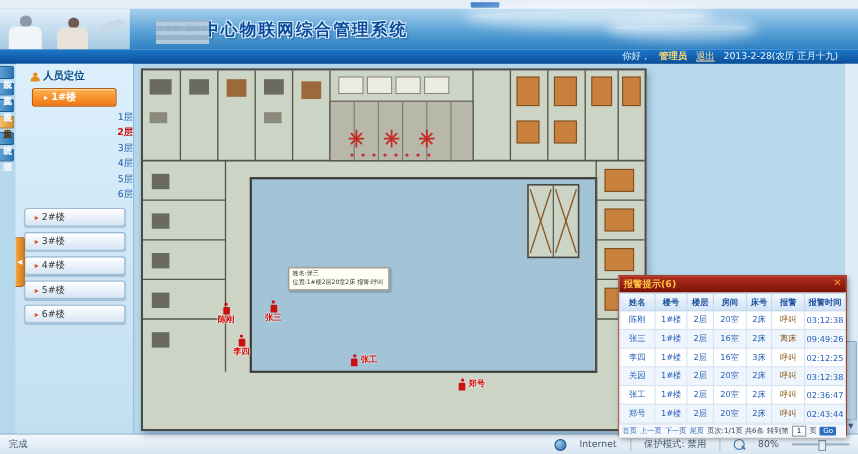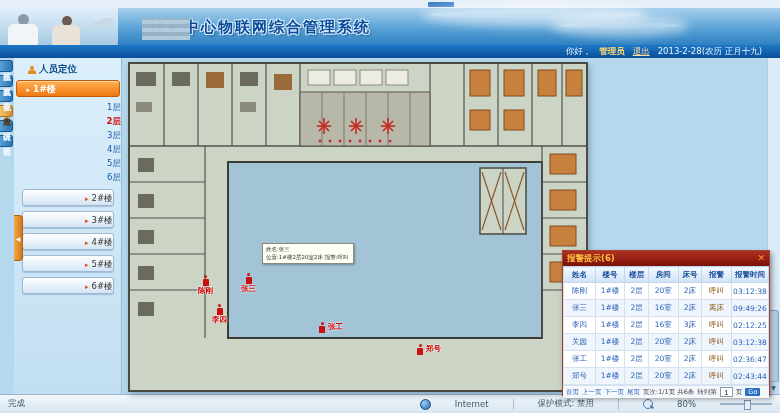--- a/index.html
+++ b/index.html
@@ -5,21 +5,21 @@
   html,body{margin:0;padding:0;background:#8ea8ba;}
   #app{position:relative;width:780px;height:413px;overflow:hidden;
        font-family:"DejaVu Sans","Liberation Sans",sans-serif;background:#b6d8ec;}
   
   .browser-top{position:absolute;left:0;top:0;width:780px;height:8px;background:#e6eef8;border-bottom:1px solid #cfdce8;}
   .browser-top .mini{position:absolute;left:428px;top:2px;width:26px;height:5px;background:#3a7ec8;border-radius:1px;}
   .statusbar{position:absolute;left:0;top:394px;width:780px;height:19px;
      background:linear-gradient(180deg,#f2f7fc,#d7e4f0);border-top:1px solid #9ab4cc;
      display:flex;justify-content:space-between;align-items:center;padding:0 8px;box-sizing:border-box;
      font-size:8.5px;color:#44586e;}
-  .sb-right{display:flex;align-items:center;gap:24px;}
+  .sb-right{display:flex;align-items:center;gap:12px;}
   .glb{width:9px;height:9px;border-radius:50%;background:radial-gradient(circle at 30% 30%,#9ccdf0,#2a6ab0);border:1px solid #1a4a80;}
   .sep{width:1px;height:11px;background:#aec2d4;}
   .mag{width:8px;height:8px;border:1.5px solid #4a7ab0;border-radius:50%;position:relative;}
   .mag::after{content:'';position:absolute;left:6px;top:6px;width:4px;height:1.5px;background:#4a7ab0;transform:rotate(45deg);}
   .slider{width:52px;height:2px;background:#9ab4cc;position:relative;}
   .slider .knob{position:absolute;left:24px;top:-3px;width:5px;height:8px;background:#e8f0f8;border:1px solid #7a96b0;}
   .page-scroll{position:absolute;right:0;top:58px;width:12px;height:336px;background:#dcebf6;border-left:1px solid #b8cce0;}
   .page-scroll .thumb{position:absolute;left:1px;top:252px;width:8px;height:74px;background:linear-gradient(90deg,#d8e8f4,#a6c6e0);border:1px solid #86a8c6;border-radius:2px;}
   .page-scroll .dn{position:absolute;left:0;bottom:0;width:11px;height:12px;background:#c6dcee;border-top:1px solid #a0bcd4;
       font-size:6px;color:#3a5a7a;text-align:center;line-height:12px;}
@@ -48,29 +48,29 @@
      background:linear-gradient(90deg,#5aa0d4,#2a74b4);color:#f0f8ff;font-size:8px;line-height:12px;
      border:1px solid #1a5a96;border-left:none;border-radius:0 3px 3px 0;text-align:center;cursor:pointer;}
   .vtab.active{background:linear-gradient(90deg,#f2c268,#d89030);color:#5a3000;border-color:#b07018;}
   
   .sidebar{position:absolute;left:14px;top:58px;width:108px;height:336px;box-sizing:border-box;
      background:linear-gradient(180deg,#dcEFfb,#c2dff2);border-right:1px solid #96bcd8;z-index:2;}
   .sb-head{display:flex;align-items:center;gap:3px;margin:5px 0 4px 14px;color:#0a4a8a;font-size:9.5px;font-weight:bold;}
   .pic{width:8px;height:8px;position:relative;}
   .pic::before{content:'';position:absolute;left:2px;top:0;width:4px;height:4px;border-radius:50%;background:#e88a20;}
   .pic::after{content:'';position:absolute;left:0;top:4px;width:8px;height:4px;border-radius:3px 3px 0 0;background:#e88a20;}
-  .bldg-main{margin:2px auto 3px auto;width:104px;height:17px;line-height:17px;
+  .bldg-main{margin:2px auto 3px auto;width:77px;height:17px;line-height:17px;
      background:linear-gradient(180deg,#ffb050,#f07812);border:1px solid #c05a08;border-radius:3px;
      color:#fff;font-size:9px;font-weight:bold;padding-left:10px;box-sizing:border-box;cursor:pointer;
      box-shadow:inset 0 1px 0 rgba(255,255,255,.5);}
   .bldg-main .arrow{color:#fff;margin-right:3px;font-size:7px;}
   .floors{text-align:right;}
   .floor{font-size:8.5px;color:#1a5aa8;height:14px;line-height:14px;cursor:pointer;}
   .floor.active{color:#d01010;font-weight:bold;}
-  .bldgs{margin-top:5px;text-align:right;}
+  .bldgs{margin-top:5px;}
   .bldg-btn{margin:0 auto 5px auto;width:92px;height:17px;line-height:16px;box-sizing:border-box;
      background:linear-gradient(180deg,#ffffff,#d4e5f4);border:1px solid #9cb8d4;border-radius:3px;
      color:#333;font-size:8.5px;padding-left:9px;cursor:pointer;box-shadow:0 1px 1px rgba(40,80,120,.25);}
   .bldg-btn .arrow{color:#e05010;margin-right:3px;font-size:7px;}
   .handle{position:absolute;left:0;top:157px;width:8px;height:44px;
      background:linear-gradient(90deg,#f2a848,#d47816);border:1px solid #b06010;border-left:none;
      border-radius:0 4px 4px 0;color:#fff;font-size:6px;display:flex;align-items:center;justify-content:center;cursor:pointer;}
   
   .plan{position:absolute;left:128px;top:62px;width:460px;height:330px;z-index:1;box-shadow:2px 3px 6px rgba(20,50,80,.3);}
   .tooltip{position:absolute;left:262px;top:243px;width:84px;z-index:5;background:#fffef2;border:1px solid #8a8a7a;

